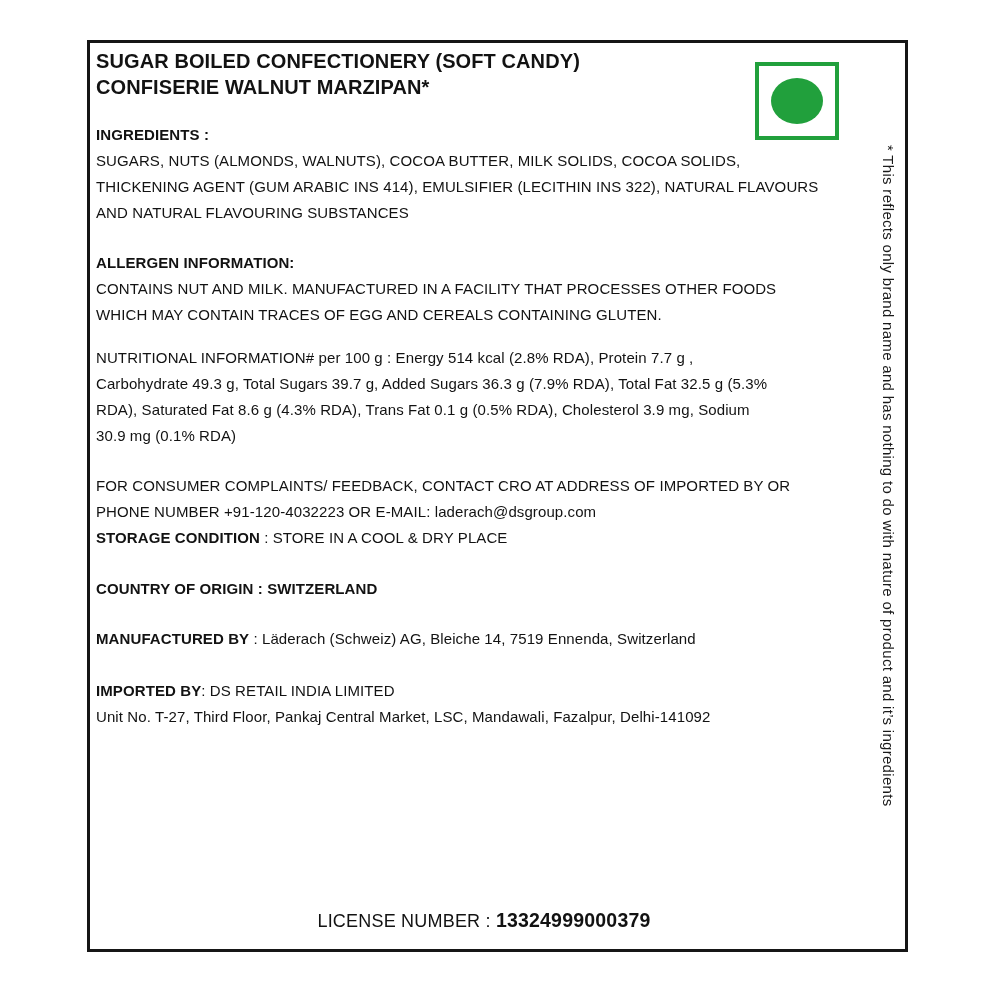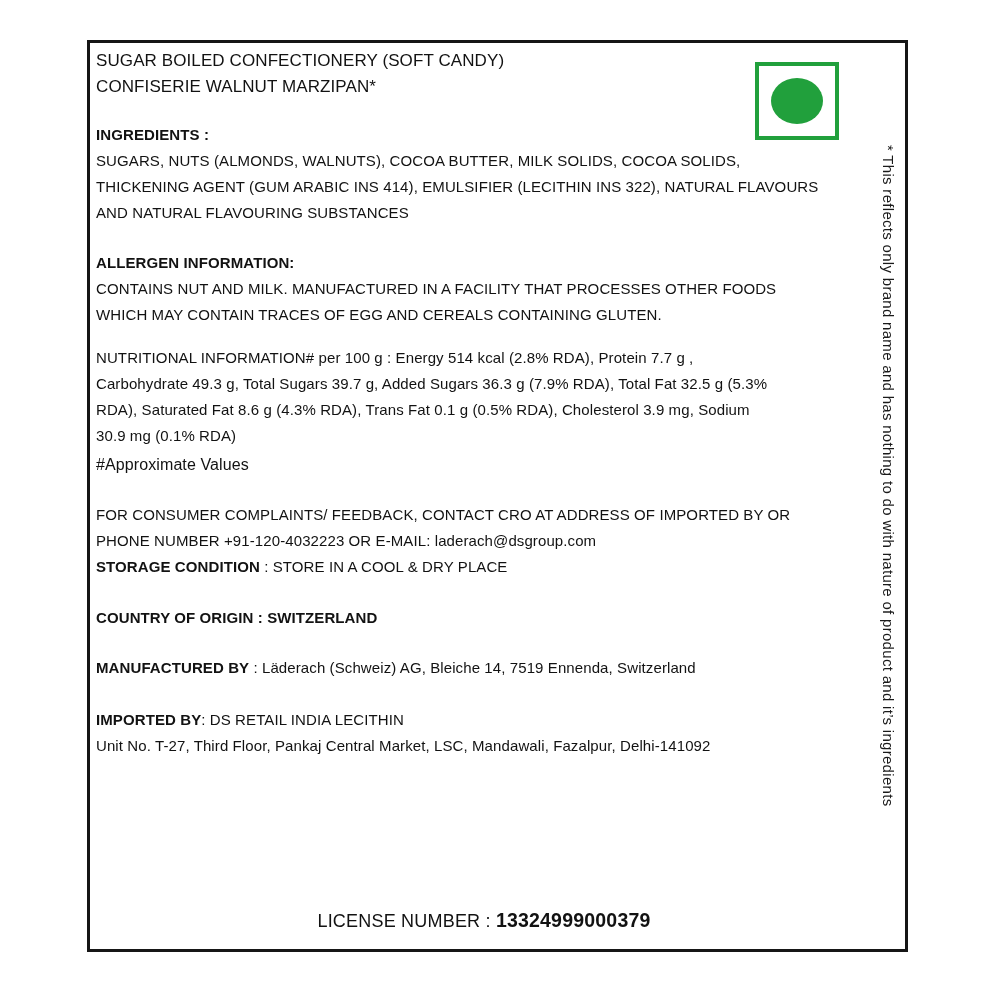--- a/index.html
+++ b/index.html
@@ -12,21 +12,21 @@
     position:absolute;left:87px;top:40px;width:815px;height:906px;
     border:3px solid var(--border-black,#161616);background:#ffffff;
   }
   .text-col{
     position:absolute;left:6px;top:0;width:788px;
     font-size:15px;line-height:26px;letter-spacing:0.1px;
   }
   .pre{white-space:pre-line;}
   .bold{font-weight:bold;}
   .title-block{margin-top:5px;}
-  .title{font-weight:normal;font-size:17px;}
+  .title{font-weight:bold;font-size:20px;}
   .sec-ingredients-h{margin-top:22px;font-weight:bold;}
   .sec-allergen-h{margin-top:24px;font-weight:bold;}
   .sec-nutrition{margin-top:17px;}
   .sec-approx{margin-top:3px;font-size:16px;}
   .sec-note{margin-top:1px;}
   .sec-consumer{margin-top:24px;}
   .sec-country{margin-top:25px;font-weight:bold;}
   .sec-manufactured{margin-top:24px;}
   .sec-imported{margin-top:26px;}
 
@@ -95,32 +95,31 @@
 AND NATURAL FLAVOURING SUBSTANCES</div>
 
     <div class="sec-allergen-h">ALLERGEN INFORMATION:</div>
     <div class="pre">CONTAINS NUT AND MILK. MANUFACTURED IN A FACILITY THAT PROCESSES OTHER FOODS
 WHICH MAY CONTAIN TRACES OF EGG AND CEREALS CONTAINING GLUTEN.</div>
 
     <div class="sec-nutrition pre">NUTRITIONAL INFORMATION#  per 100 g : Energy 514 kcal (2.8% RDA), Protein 7.7 g ,
 Carbohydrate 49.3 g, Total Sugars 39.7 g, Added Sugars 36.3 g (7.9% RDA), Total Fat 32.5 g (5.3%
 RDA),  Saturated Fat 8.6 g (4.3% RDA), Trans Fat 0.1 g (0.5% RDA), Cholesterol 3.9 mg, Sodium
 30.9 mg (0.1% RDA)</div>
-    <div class="sec-approx">#Approximate Values</div>
 
     <div class="sec-consumer pre">FOR CONSUMER COMPLAINTS/ FEEDBACK, CONTACT CRO AT ADDRESS OF IMPORTED BY OR
 PHONE NUMBER +91-120-4032223 OR E-MAIL: laderach@dsgroup.com</div>
 
     <div class="sec-storage"><span class="bold">STORAGE CONDITION</span><span> : STORE IN A COOL &amp; DRY PLACE</span></div>
 
     <div class="sec-country">COUNTRY OF ORIGIN : SWITZERLAND</div>
 
     <div class="sec-manufactured"><span class="bold">MANUFACTURED BY</span><span> : Läderach (Schweiz) AG, Bleiche 14, 7519 Ennenda, Switzerland</span></div>
 
-    <div class="sec-imported"><span class="bold">IMPORTED BY</span><span>: DS RETAIL INDIA LECITHIN</span></div>
+    <div class="sec-imported"><span class="bold">IMPORTED BY</span><span>: DS RETAIL INDIA LIMITED</span></div>
     <div>Unit No. T-27, Third Floor, Pankaj Central Market, LSC, Mandawali, Fazalpur, Delhi-141092</div>
 
   </div>
 
 
   <div class="license-line"><span>LICENSE NUMBER : </span><span class="license-number">13324999000379</span></div>
 
   <div class="vertical-note">* This reflects only brand name and has nothing to do with nature of product and it’s ingredients</div>
 
 </div>

